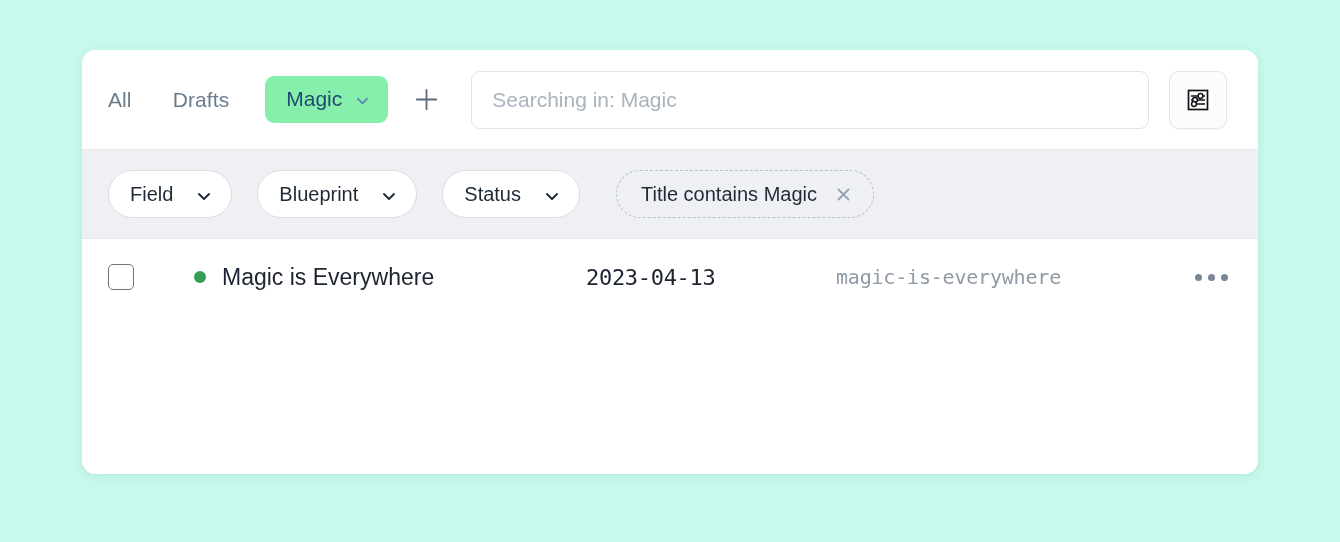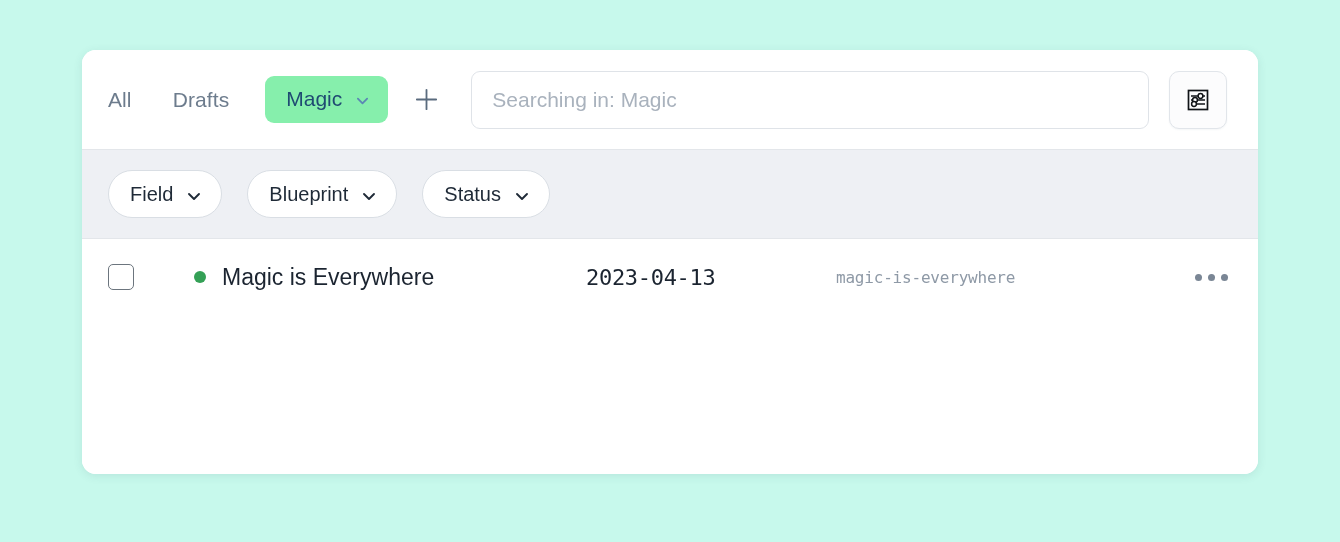--- a/index.html
+++ b/index.html
@@ -146,21 +146,21 @@
     border-bottom: 1px solid #e3e6ea;
     display: flex;
     align-items: center;
     padding: 0 26px;
     gap: 25px;
   }
 
   .pill {
     display: flex;
     align-items: center;
-    gap: 14px;
+    gap: 24px;
     height: 48px;
     padding: 0 21px;
     background: #ffffff;
     border: 1px solid #d9dee4;
     border-radius: 999px;
     font-size: 20px;
     color: #1f2a37;
     cursor: pointer;
     white-space: nowrap;
   }
@@ -278,21 +278,21 @@
   .cell-date {
     font-family: "DejaVu Sans Mono", monospace;
     font-size: 22px;
     color: #1b2430;
     letter-spacing: -0.3px;
     white-space: nowrap;
   }
 
   .cell-slug {
     font-family: "DejaVu Sans Mono", monospace;
-    font-size: 16px;
+    font-size: 20px;
     color: #8e99a6;
     letter-spacing: -0.2px;
     white-space: nowrap;
   }
 
   .dots-btn {
     display: flex;
     align-items: center;
     gap: 6px;
     cursor: pointer;
@@ -382,20 +382,28 @@
 
       <div class="pill">
         <span>Status</span>
         <span class="chev">
           <svg width="14" height="14" viewBox="0 0 14 14" fill="none">
             <path d="M2 5 L7 10 L12 5" stroke="#1f2a37" stroke-width="1.9" stroke-linecap="round" stroke-linejoin="round"></path>
           </svg>
         </span>
       </div>
 
+      <div class="chip chip-gap-first">
+        <span>Title contains Magic</span>
+        <span class="chip-x">
+          <svg width="17" height="17" viewBox="0 0 17 17" fill="none">
+            <path d="M3.5 3.5 L13.5 13.5 M13.5 3.5 L3.5 13.5" stroke="#94a0ad" stroke-width="1.8" stroke-linecap="round"></path>
+          </svg>
+        </span>
+      </div>
 
     </div>
 
     <div class="table">
 
 
       <div class="row body-row">
         <div class="c-check">
           <span class="checkbox"></span>
         </div>

